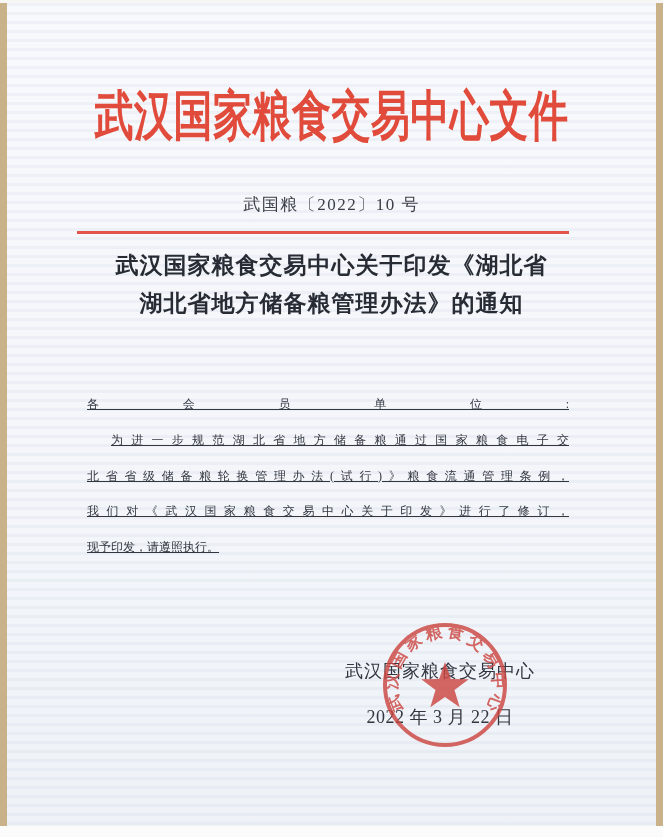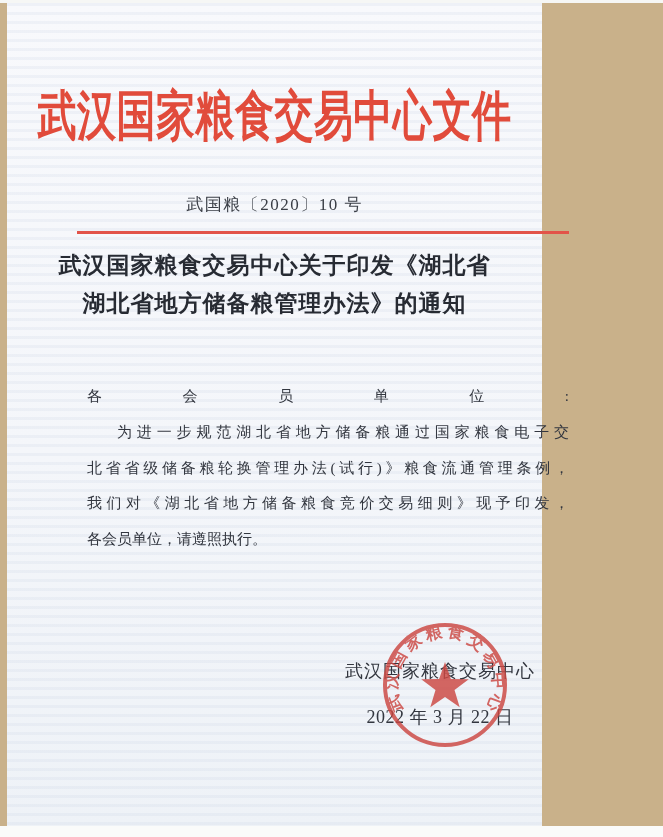--- a/index.html
+++ b/index.html
@@ -12,21 +12,21 @@
   }
   .strip-top {
     position: absolute; left: 0; top: 0; width: 663px; height: 3px;
     background: #f6f7f5;
   }
   .strip-bottom {
     position: absolute; left: 0; top: 826px; width: 663px; height: 11px;
     background: #fafbfa;
   }
   .page {
-    position: absolute; left: 7px; top: 3px; width: 535px; height: 823px;
+    position: absolute; left: 7px; top: 3px; width: 649px; height: 823px;
     background-color: #f5f7fa;
     background-image:
       repeating-linear-gradient(to bottom,
         rgba(199,209,226,0.20) 0px, rgba(199,209,226,0.20) 3px,
         rgba(255,255,255,0) 3px, rgba(255,255,255,0) 9px),
       linear-gradient(180deg, #f8f9fc 0%, #f4f6fa 55%, #eef2f7 100%);
   }
   .org-title {
     position: absolute; top: 76px; left: 0; width: 100%;
     text-align: center;
@@ -47,23 +47,24 @@
     background: #e25349;
   }
   .notice-title {
     position: absolute; top: 244px; left: 0; width: 100%;
     text-align: center;
     font-size: 23px; font-weight: bold; line-height: 38px;
     letter-spacing: 1px;
     color: #272b33;
   }
   .body-text {
-    position: absolute; top: 376px; left: 80px; width: 482px;
-    font-size: 15px; line-height: 35.8px;
+    position: absolute; top: 384px; left: 80px; width: 482px;
+    font-size: 12px; line-height: 35.8px;
     color: #32363f;
+    text-decoration: underline;
   }
   .body-line { text-align: justify; text-align-last: justify; }
   .body-line.indent { text-indent: 2em; }
   .body-line.last { text-align: left; text-align-last: left; }
   .salutation { text-align: left; }
   .sign-block {
     position: absolute; top: 655px; left: 283px; width: 300px;
     text-align: center;
     font-size: 18px; line-height: 26px; letter-spacing: 1px;
     color: #32363f;
@@ -79,35 +80,35 @@
 </head>
 <body>
 
 <div class="strip-top"></div>
 <div class="strip-bottom"></div>
 
 <div class="page">
 
   <h1 class="org-title">武汉国家粮食交易中心文件</h1>
 
-  <div class="doc-number">武国粮〔2020〕10 号</div>
+  <div class="doc-number">武国粮〔2022〕10 号</div>
 
   <div class="red-rule"></div>
 
   <h2 class="notice-title">
     <span>武汉国家粮食交易中心关于印发《湖北省</span><br>
     <span>湖北省地方储备粮管理办法》的通知</span>
   </h2>
 
   <div class="body-text">
     <div class="body-line salutation">各会员单位:</div>
     <div class="body-line indent">为进一步规范湖北省地方储备粮通过国家粮食电子交</div>
     <div class="body-line">北省省级储备粮轮换管理办法(试行)》粮食流通管理条例，</div>
-    <div class="body-line">我们对《湖北省地方储备粮食竞价交易细则》现予印发，</div>
-    <div class="body-line last">各会员单位，请遵照执行。</div>
+    <div class="body-line">我们对《武汉国家粮食交易中心关于印发》进行了修订，</div>
+    <div class="body-line last">现予印发，请遵照执行。</div>
   </div>
 
   <div class="sign-block">
     <div class="sign-org">武汉国家粮食交易中心</div>
     <div class="sign-date">2022 年 3 月 22 日</div>
   </div>
 
   <svg class="seal" viewBox="0 0 130 130">
     <circle cx="65" cy="65" r="60" fill="none" stroke="#cc4742" stroke-width="4"></circle>
     <polygon fill="#cc4742" points="65,42 70.9,58.9 88.8,59.3 74.5,70.1 79.7,87.2 65,77 50.3,87.2 55.5,70.1 41.2,59.3 59.1,58.9"></polygon>

